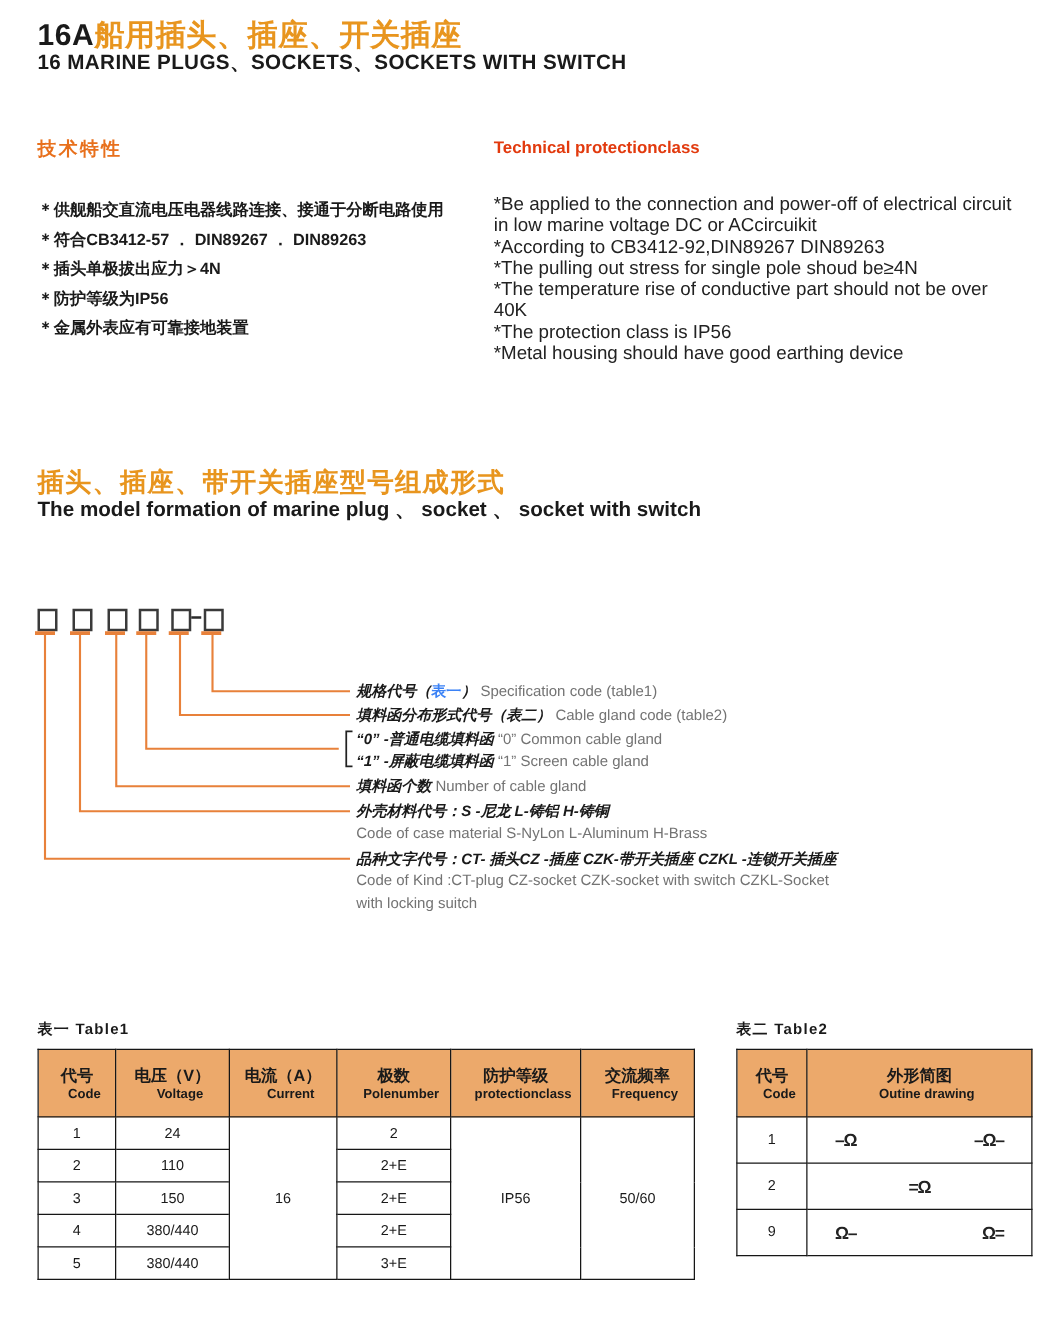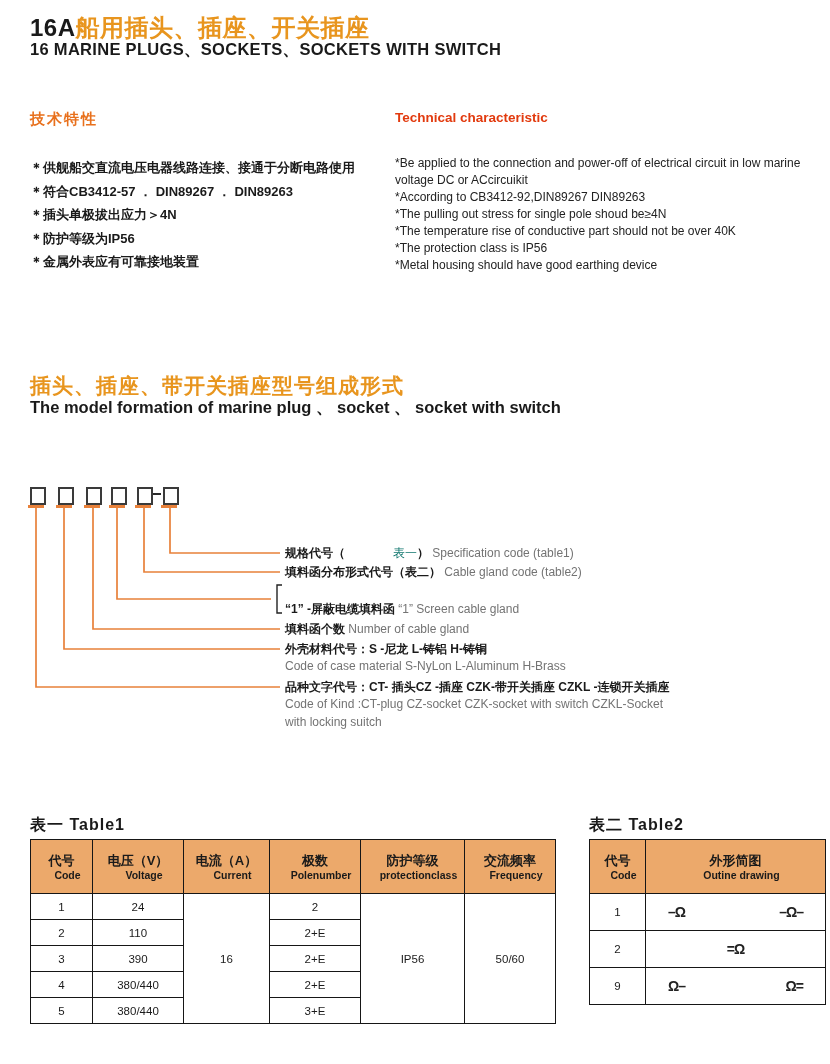--- a/index.html
+++ b/index.html
@@ -15,39 +15,39 @@
 
   
   .title-line{left:30px;top:12px;font-size:24px;font-weight:bold;letter-spacing:0.5px;white-space:nowrap;}
   .title-cn{color:#e8951e;}
   .title-en{left:30px;top:39px;font-size:16.5px;font-weight:bold;letter-spacing:0.3px;white-space:nowrap;}
 
   
   .tech-cn-head{left:30px;top:110px;font-size:15px;font-weight:bold;color:#e8701c;letter-spacing:2px;}
   .tech-en-head{left:395px;top:110px;font-size:13.5px;font-weight:bold;color:#e23a0e;}
   .tech-cn-list{left:30px;top:156px;width:360px;font-size:13px;line-height:23.5px;font-weight:bold;}
-  .tech-en-list{left:395px;top:155px;width:420px;font-size:12px;line-height:17px;color:#222;}
+  .tech-en-list{left:395px;top:155px;width:420px;font-size:15px;line-height:17px;color:#222;}
 
   
   .model-cn-head{left:30px;top:372px;font-size:21px;font-weight:bold;color:#e8951e;letter-spacing:1px;white-space:nowrap;}
   .model-en-head{left:30px;top:397px;font-size:16.5px;font-weight:bold;white-space:nowrap;}
 
   .mbox{position:absolute;top:487px;width:12px;height:14px;border:2px solid #3a3a3a;background:#fff;}
   .mline{position:absolute;top:505px;width:16px;height:2.5px;background:#e8813a;}
   .mdash{position:absolute;left:153px;top:493px;width:8px;height:0;border-top:2.5px solid #2a2a2a;}
 
   .dlabel{position:absolute;left:285px;height:17px;font-size:12px;white-space:nowrap;}
-  .dlabel .cn{font-weight:bold;}
+  .dlabel .cn{font-weight:bold;font-style:italic;}
   .dlabel .en{font-weight:normal;color:#737373;}
-  .dlabel .hl{color:#0f766e;font-weight:normal;margin-left:48px;}
+  .dlabel .hl{color:#3b82f6;font-weight:bold;}
 
   svg.connectors{position:absolute;left:0;top:0;pointer-events:none;}
 
   
-  .tcaption{font-size:16px;font-weight:bold;letter-spacing:1px;}
+  .tcaption{font-size:12px;font-weight:bold;letter-spacing:1px;}
   table.ctable{border-collapse:collapse;table-layout:fixed;}
   table.ctable th,table.ctable td{border:1.5px solid #161616;padding:0;text-align:center;vertical-align:middle;}
   table.ctable th{background:#eca96b;}
   th .cn{display:block;font-size:13px;font-weight:bold;line-height:17px;}
   th .en{display:block;font-size:10.5px;font-weight:bold;line-height:13px;margin-left:12px;}
   table.ctable td{font-size:11.5px;color:#1a1a1a;background:#fff;}
   .t1 th{height:53px;}
   .t1 td{height:25px;}
   .t2 th{height:53px;}
   .t2 td{height:36px;}
@@ -59,21 +59,21 @@
 <body>
 
 <div class="page">
 
   <div class="abs title-line">
     <span>16A</span><span class="title-cn">船用插头、插座、开关插座</span>
   </div>
   <div class="abs title-en">16 MARINE PLUGS、SOCKETS、SOCKETS WITH  SWITCH</div>
 
   <div class="abs tech-cn-head">技术特性</div>
-  <div class="abs tech-en-head">Technical characteristic</div>
+  <div class="abs tech-en-head">Technical protectionclass</div>
 
   <div class="abs tech-cn-list">
     <div>＊供舰船交直流电压电器线路连接、接通于分断电路使用</div>
     <div>＊符合CB3412-57 ． DIN89267 ． DIN89263</div>
     <div>＊插头单极拔出应力＞4N</div>
     <div>＊防护等级为IP56</div>
     <div>＊金属外表应有可靠接地装置</div>
   </div>
 
   <div class="abs tech-en-list">
@@ -107,20 +107,21 @@
     <polyline points="144,508 144,572 280,572" fill="none" stroke="#e8813a" stroke-width="1.7"></polyline>
     <polyline points="117,508 117,599 271,599" fill="none" stroke="#e8813a" stroke-width="1.7"></polyline>
     <polyline points="93,508 93,629 280,629" fill="none" stroke="#e8813a" stroke-width="1.7"></polyline>
     <polyline points="64,508 64,649 280,649" fill="none" stroke="#e8813a" stroke-width="1.7"></polyline>
     <polyline points="36,508 36,687 280,687" fill="none" stroke="#e8813a" stroke-width="1.7"></polyline>
     <path d="M282,585 L277,585 L277,613 L282,613" fill="none" stroke="#222" stroke-width="1.4"></path>
   </svg>
 
   <div class="dlabel" style="top:545px"><span class="cn">规格代号（</span><span class="hl">表一</span><span class="cn">）</span><span class="en">  Specification code (table1)</span></div>
   <div class="dlabel" style="top:564px"><span class="cn">填料函分布形式代号（表二）</span><span class="en">  Cable gland code (table2)</span></div>
+  <div class="dlabel" style="top:583px"><span class="cn">“0” -普通电缆填料函</span><span class="en">  “0” Common cable gland</span></div>
   <div class="dlabel" style="top:601px"><span class="cn">“1” -屏蔽电缆填料函</span><span class="en">  “1” Screen cable gland</span></div>
   <div class="dlabel" style="top:621px"><span class="cn">填料函个数</span><span class="en">  Number of cable gland</span></div>
   <div class="dlabel" style="top:641px"><span class="cn">外壳材料代号：S -尼龙 L-铸铝 H-铸铜</span></div>
   <div class="dlabel" style="top:659px"><span class="en">Code of case material S-NyLon L-Aluminum H-Brass</span></div>
   <div class="dlabel" style="top:679px"><span class="cn">品种文字代号：CT- 插头CZ -插座 CZK-带开关插座 CZKL -连锁开关插座</span></div>
   <div class="dlabel" style="top:697px"><span class="en">Code of Kind :CT-plug CZ-socket CZK-socket with switch CZKL-Socket</span></div>
   <div class="dlabel" style="top:715px"><span class="en">with locking suitch</span></div>
 
   <div class="abs tcaption" style="left:30px;top:815px">表一  Table1</div>
 
@@ -170,21 +171,21 @@
         <td rowspan="5">IP56</td>
         <td rowspan="5">50/60</td>
       </tr>
       <tr>
         <td>2</td>
         <td>110</td>
         <td>2+E</td>
       </tr>
       <tr>
         <td>3</td>
-        <td>390</td>
+        <td>150</td>
         <td>2+E</td>
       </tr>
       <tr>
         <td>4</td>
         <td>380/440</td>
         <td>2+E</td>
       </tr>
       <tr>
         <td>5</td>
         <td>380/440</td>

